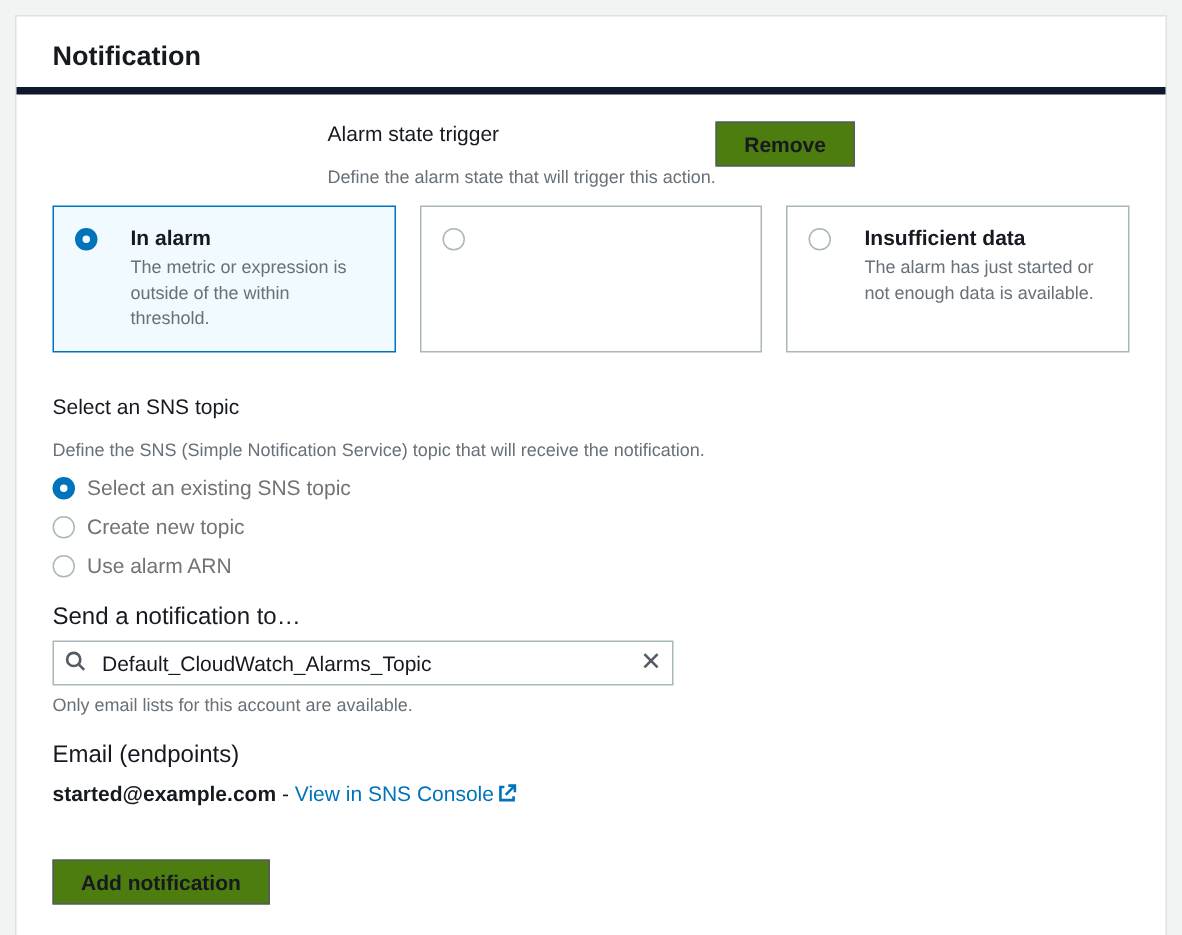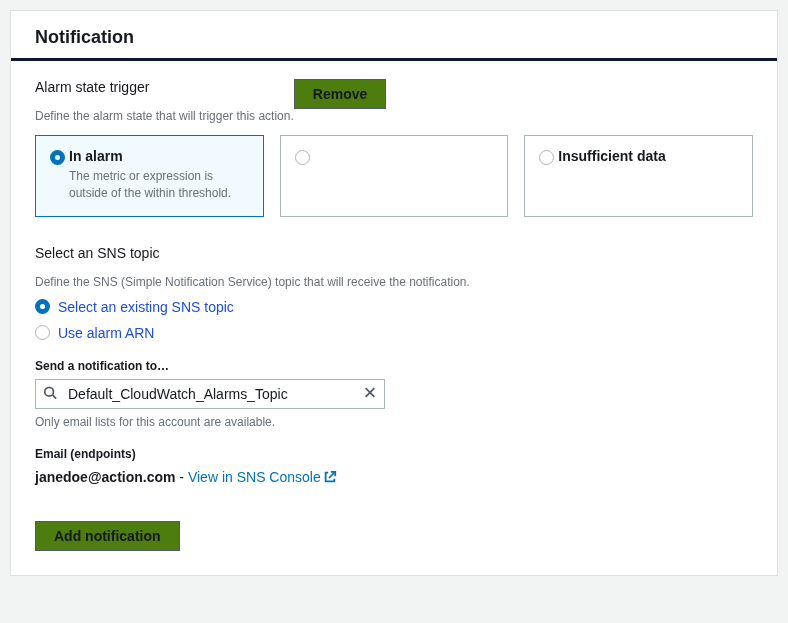--- a/index.html
+++ b/index.html
@@ -14,33 +14,33 @@
       font-size: 14px;
       color: #16191f;
     }
     .panel {
       background: #fff;
       border: 1px solid #e0e0e0;
       width: 768px;
     }
     .panel-header {
       padding: 16px 24px 10px;
-      border-bottom: 3px solid #0f172a;
+      border-bottom: 5px solid #0f172a;
     }
     .panel-header h2 {
       font-size: 18px;
       font-weight: 700;
       color: #16191f;
     }
     .panel-body {
       padding: 18px 24px 24px;
     }
     .section-top {
       display: flex;
-      justify-content: flex-start;
+      justify-content: center;
       align-items: flex-start;
       margin-bottom: 12px;
     }
     .section-label {
       font-size: 14px;
       font-weight: 400;
       color: #16191f;
     }
     .section-help {
       font-size: 12px;
@@ -61,21 +61,21 @@
       display: flex;
       gap: 16px;
       margin-bottom: 28px;
     }
     .tile {
       flex: 1;
       border: 1px solid #aab7b8;
       padding: 12px 14px 14px;
       cursor: pointer;
       display: flex;
-      gap: 4px;
+      gap: 22px;
       align-items: flex-start;
     }
     .tile.selected {
       border: 1px solid #0073bb;
       background: #f1faff;
     }
     .tile-radio {
       width: 15px;
       height: 15px;
       border-radius: 50%;
@@ -114,33 +114,32 @@
       border-radius: 50%;
       border: 1px solid #aab7b8;
       flex-shrink: 0;
       position: relative;
     }
     .radio-item.selected .radio-dot {
       border: 5px solid #0073bb;
     }
     .radio-label {
       font-size: 14px;
-      color: #1d4ed8;
+      color: #737373;
       text-align: center;
     }
     .field-label {
-      font-size: 12px;
+      font-size: 16px;
       color: #16191f;
       margin-bottom: 6px;
       margin-top: 18px;
-      font-weight: bold;
     }
     .search-input-wrap {
       position: relative;
-      width: 350px;
+      width: 414px;
     }
     .search-input {
       width: 100%;
       border: 1px solid #aab7b8;
       padding: 6px 32px 6px 32px;
       font-size: 14px;
       font-family: inherit;
       color: #16191f;
     }
     .search-icon {
@@ -208,31 +207,36 @@
           <div class="tile-desc">The metric or expression is outside of the within threshold.</div>
         </div>
       </div>
       <div class="tile">
         <div class="tile-radio"></div>
       </div>
       <div class="tile">
         <div class="tile-radio"></div>
         <div>
           <div class="tile-title">Insufficient data</div>
+          <div class="tile-desc">The alarm has just started or not enough data is available.</div>
         </div>
       </div>
     </div>
 
     <div>
       <div class="section-label">Select an SNS topic</div>
       <div class="section-help">Define the SNS (Simple Notification Service) topic that will receive the notification.</div>
       <div class="radio-group">
         <div class="radio-item selected">
           <div class="radio-dot"></div>
           <div class="radio-label">Select an existing SNS topic</div>
+        </div>
+        <div class="radio-item">
+          <div class="radio-dot"></div>
+          <div class="radio-label">Create new topic</div>
         </div>
         <div class="radio-item">
           <div class="radio-dot"></div>
           <div class="radio-label">Use alarm ARN</div>
         </div>
       </div>
     </div>
 
     <div class="field-label">Send a notification to…</div>
     <div class="search-input-wrap">
@@ -247,21 +251,21 @@
         <svg width="14" height="14" viewBox="0 0 16 16" fill="none" stroke="currentColor" stroke-width="2">
           <line x1="3" y1="3" x2="13" y2="13"></line>
           <line x1="13" y1="3" x2="3" y2="13"></line>
         </svg>
       </span>
     </div>
     <div class="help-below">Only email lists for this account are available.</div>
 
     <div class="field-label">Email (endpoints)</div>
     <div class="email-row">
-      <span class="email-value">janedoe@action.com</span><span> - </span><a class="link"><span>View in SNS Console</span><svg width="14" height="14" viewBox="0 0 16 16" fill="none" stroke="currentColor" stroke-width="2">
+      <span class="email-value">started@example.com</span><span> - </span><a class="link"><span>View in SNS Console</span><svg width="14" height="14" viewBox="0 0 16 16" fill="none" stroke="currentColor" stroke-width="2">
             <path d="M6 3H3v10h10v-3"></path>
             <path d="M9 2h5v5"></path>
             <line x1="14" y1="2" x2="7" y2="9"></line>
           </svg></a>
     </div>
 
     <div class="add-btn-row">
       <button class="btn">Add notification</button>
     </div>
 

